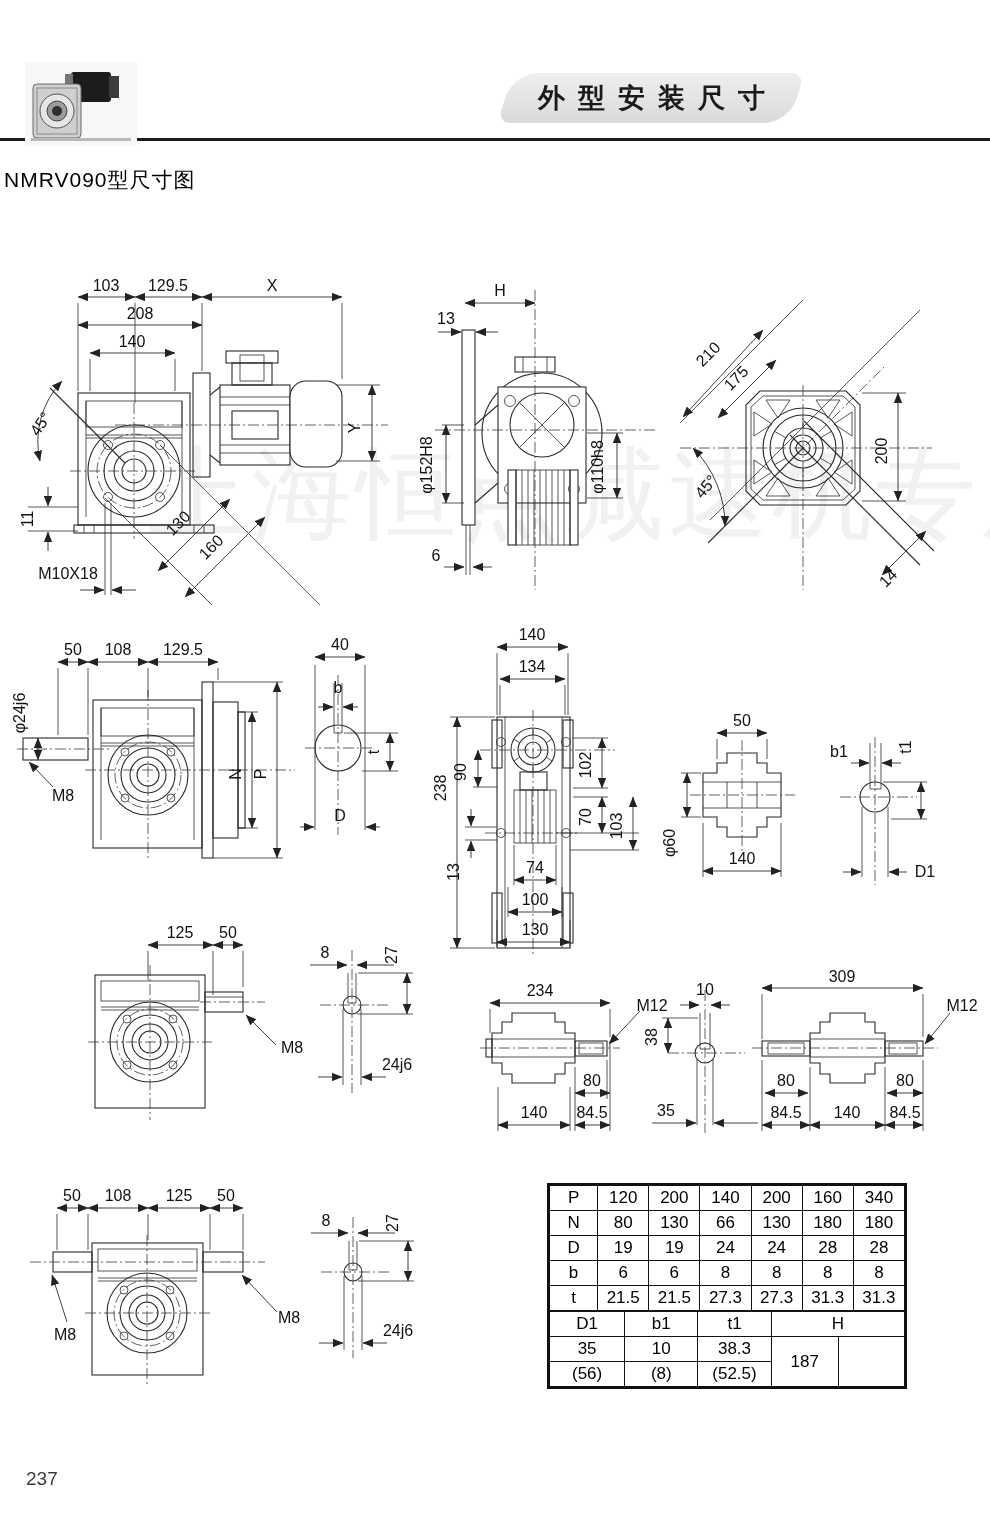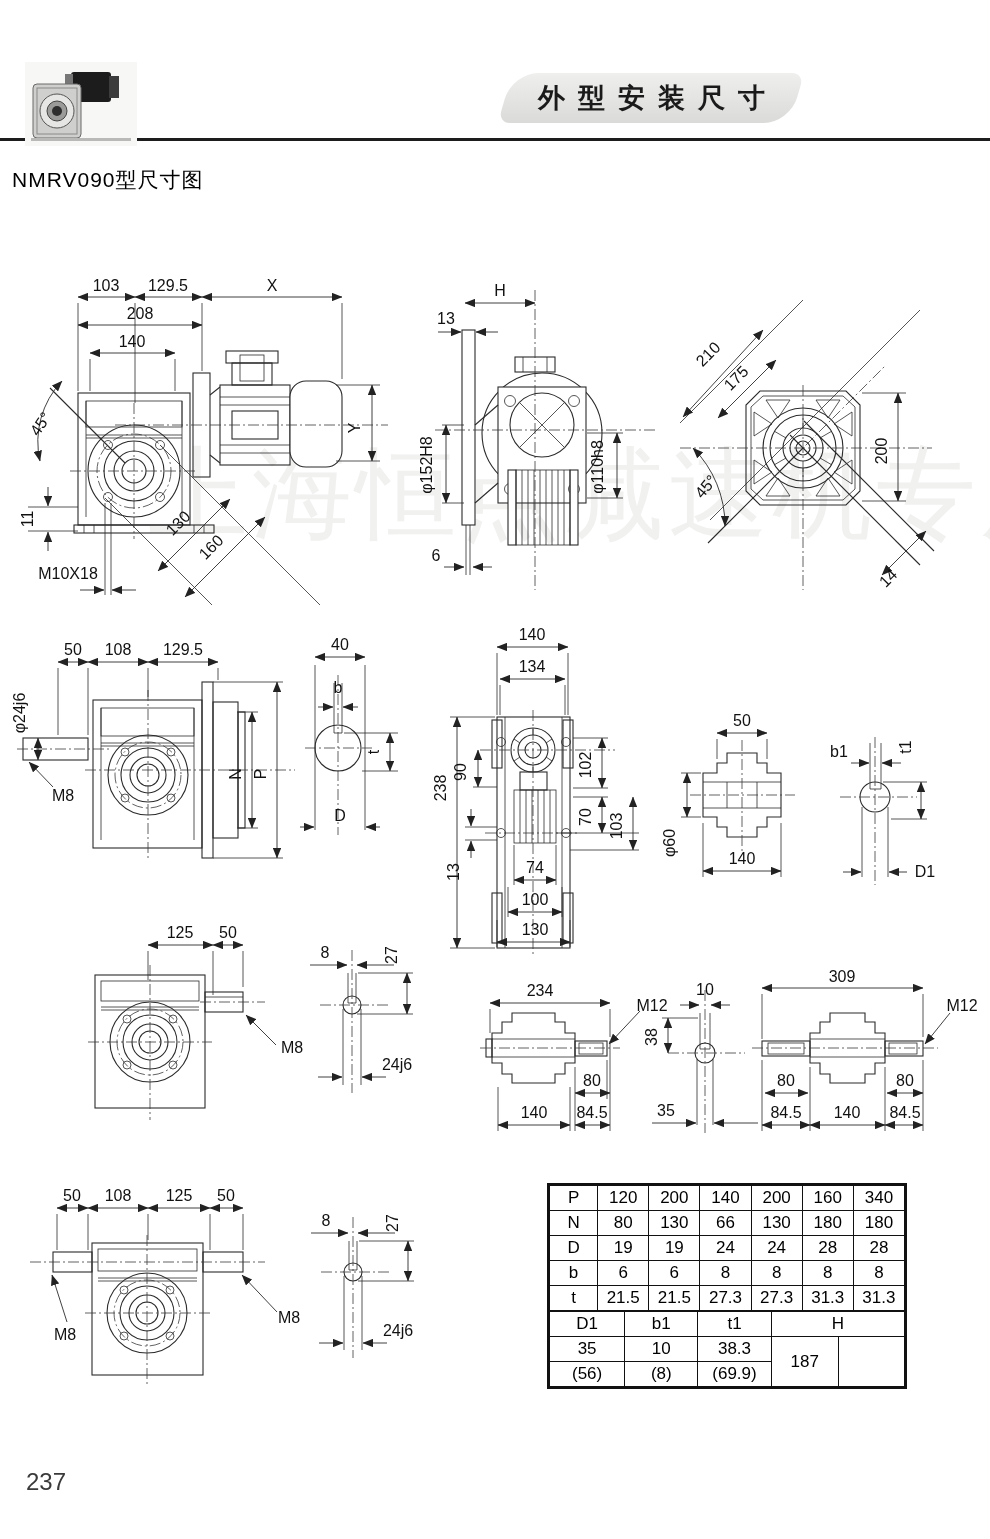--- a/index.html
+++ b/index.html
@@ -5,22 +5,22 @@
   html,body{margin:0;padding:0;background:#888;}
   .page{position:relative;width:990px;height:1539px;background:#fff;overflow:hidden;
         font-family:"Liberation Sans","DejaVu Sans",sans-serif;color:#111;}
   
   .banner{position:absolute;left:505px;top:73px;width:292px;height:50px;
           background:linear-gradient(#efefee,#dadad8);border-radius:26px 12px 26px 12px;
           transform:skewX(-16deg);display:flex;align-items:center;justify-content:center;}
   .banner span{transform:skewX(16deg);font-size:27px;font-weight:600;letter-spacing:13px;
           color:#1a1a1a;white-space:nowrap;padding-left:13px;}
   .divider{position:absolute;left:0;top:138px;width:990px;height:3px;background:#1d1d1d;}
-  .title{position:absolute;left:12px;top:166px;font-size:21px;letter-spacing:1px;color:#000;}
-  .pagenum{position:absolute;left:26px;top:1468px;font-size:24px;color:#3a3a3a;}
+  .title{position:absolute;left:4px;top:166px;font-size:21px;letter-spacing:1px;color:#000;}
+  .pagenum{position:absolute;left:26px;top:1468px;font-size:19px;color:#3a3a3a;}
   .watermark{position:absolute;left:148px;top:428px;font-size:100px;letter-spacing:4px;
           color:#f1f1f0;white-space:nowrap;z-index:0;user-select:none;}
   
   svg{position:absolute;z-index:1;overflow:visible;}
   .ln{stroke:#2b2b2b;stroke-width:1.1;fill:none;}
   .lt{stroke:#2b2b2b;stroke-width:.8;fill:none;}
   .cl{stroke:#3a3a3a;stroke-width:.8;fill:none;stroke-dasharray:11 3 2 3;}
   .d2{stroke:#2b2b2b;stroke-width:.9;fill:none;marker-start:url(#ar);marker-end:url(#ar);}
   .de{stroke:#2b2b2b;stroke-width:.9;fill:none;marker-end:url(#ar);}
   .wf{fill:#fff;}
@@ -723,20 +723,20 @@
       <tr>
         <td>35</td>
         <td>10</td>
         <td>38.3</td>
         <td rowspan="2">187</td>
         <td rowspan="2"></td>
       </tr>
       <tr>
         <td>(56)</td>
         <td>(8)</td>
-        <td>(69.9)</td>
+        <td>(52.5)</td>
       </tr>
     </tbody>
       </table>
   </div>
 
   <div class="pagenum">237</div>
 </div>
 
 </body></html>

